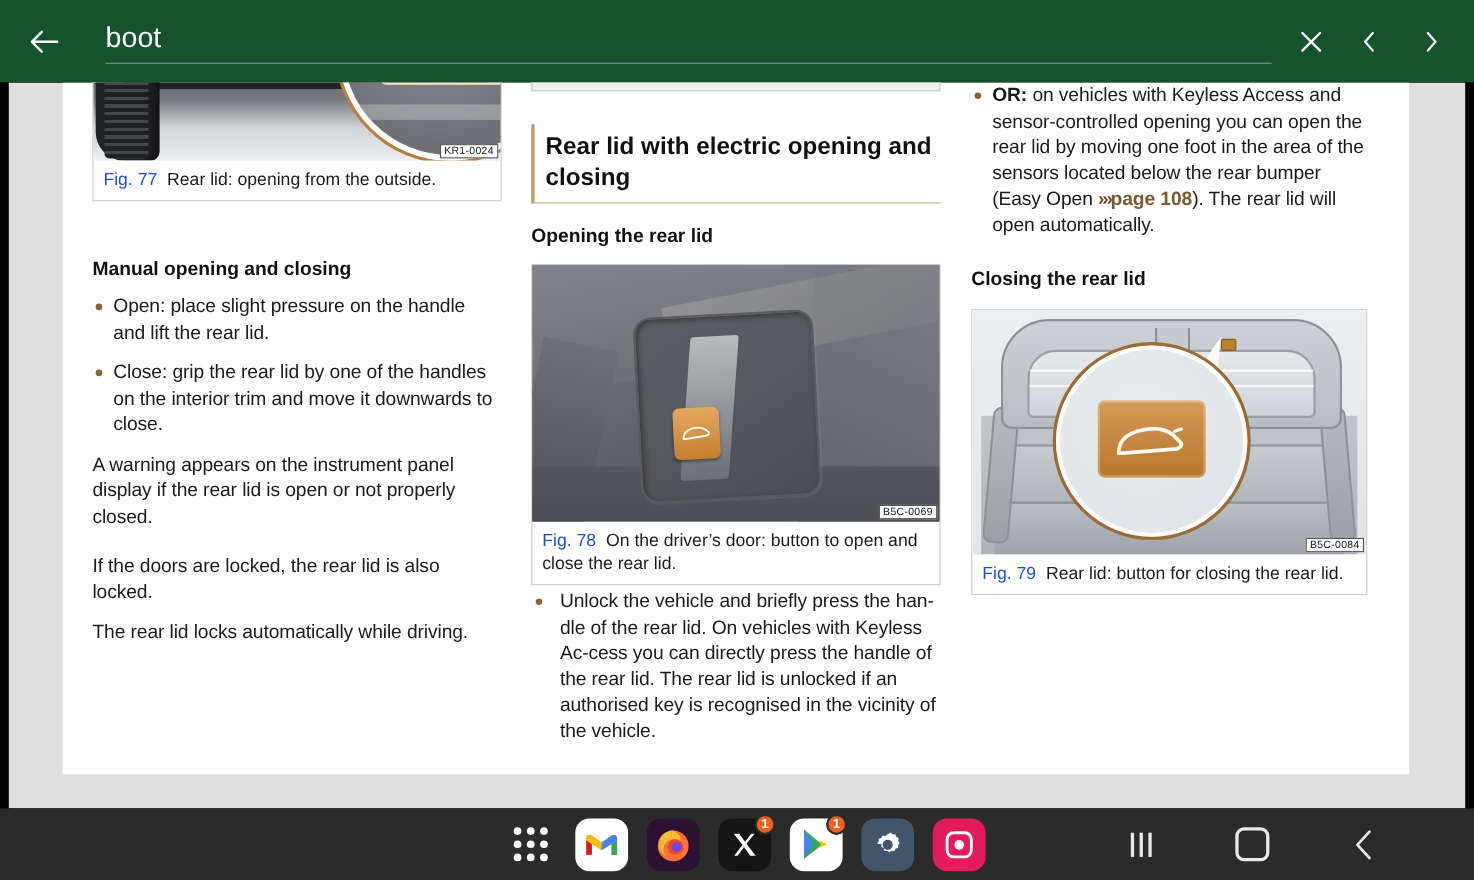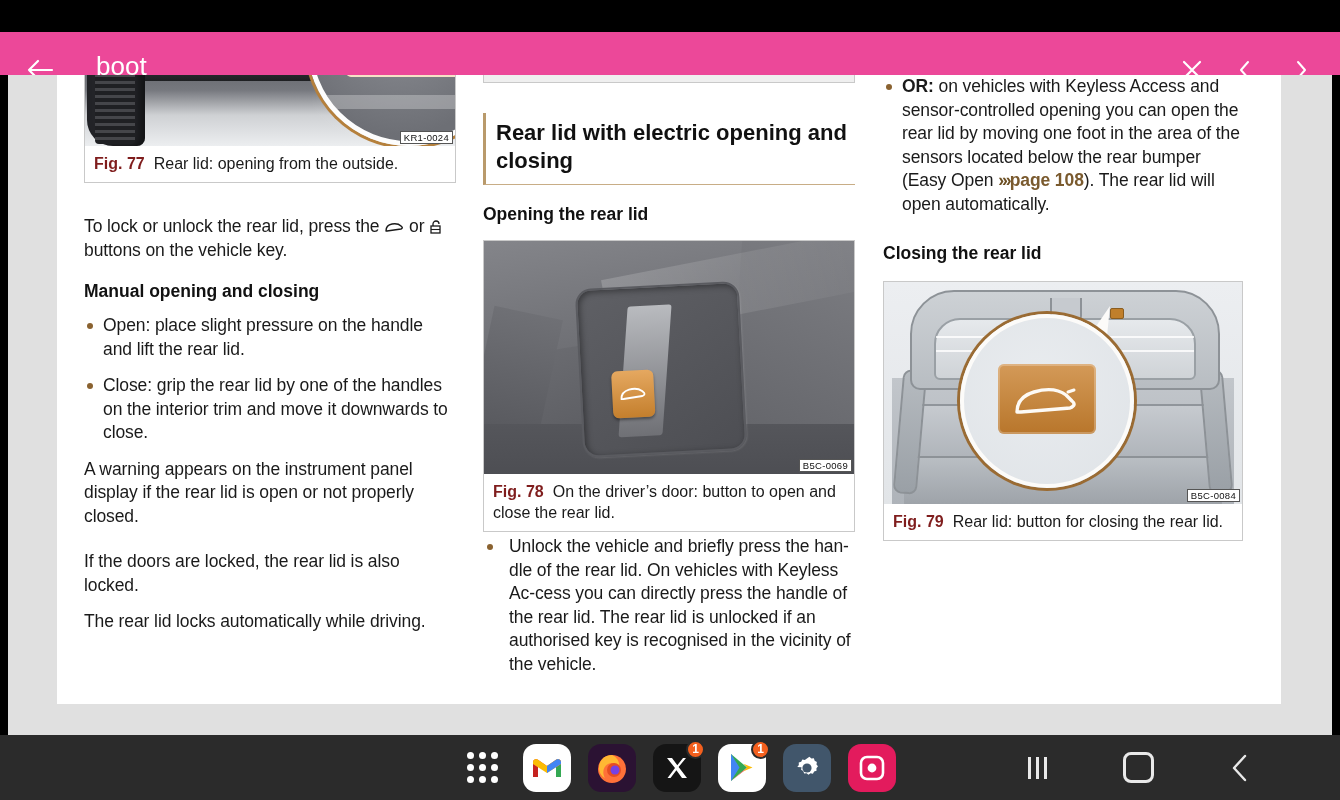--- a/index.html
+++ b/index.html
@@ -7,22 +7,21 @@
     width:1340px;height:800px;overflow:hidden;
     background:#000;
     font-family:"Liberation Sans", sans-serif;
     -webkit-font-smoothing:antialiased;
   }
   .screen{position:relative;width:1340px;height:800px;background:#000;}
 
   
   .topbar{
     position:absolute;left:0;top:0;width:1340px;height:75px;
-    background:#ec4899;
-    margin-top:32px;
+    background:#14532d;
   }
   .back-arrow{
     position:absolute;left:22px;top:20px;width:36px;height:36px;
     cursor:pointer;
   }
   .back-arrow svg{display:block;}
   .search-wrap{
     position:absolute;left:96px;top:14px;width:1060px;height:50px;
   }
   .search-input{
@@ -97,21 +96,21 @@
   .figimg{position:relative;overflow:hidden;background:#6e6e72;}
   .figcode{
     position:absolute;right:2px;bottom:2px;
     background:#fff;border:1px solid #555;color:#111;
     font-size:9.5px;line-height:11px;padding:0 3px;
     font-family:"Liberation Sans",sans-serif;letter-spacing:0.3px;
   }
   .figcap{
     padding:7px 9px 8px 9px;font-size:16px;line-height:21px;color:#1a1a1a;
   }
-  .figcap .fignum{color:#7f1d1d;font-weight:bold;margin-right:9px;}
+  .figcap .fignum{color:#1d4ed8;font-weight:normal;margin-right:9px;}
 
   
   .fig77{position:absolute;left:0;top:-70px;width:370px;}
   .fig77 .figimg{height:140px;
     background:
       radial-gradient(ellipse 150px 70px at 330px 95px, rgba(255,255,255,0.25), rgba(255,255,255,0) 70%),
       linear-gradient(#53545a 0%, #5e6066 38%, #76787e 60%, #cfd1d4 78%, #eceef0 100%);
   }
   .f77-sill{
     position:absolute;left:28px;top:62px;width:330px;height:13px;
@@ -317,27 +316,20 @@
             <div class="f77-band"></div>
           </div>
           <div class="figcode">KR1-0024</div>
         </div>
         <div class="figcap">
           <span class="fignum">Fig. 77</span><span>Rear lid: opening from the outside.</span>
         </div>
       </div>
 
       <div style="position:absolute;left:0;top:140px;width:370px;">
-        <p class="body"><span>To lock or unlock the rear lid, press the </span><span><svg width="20" height="14" viewBox="0 0 20 14" style="vertical-align:-2px">
-                <path d="M2 11 Q2 5 8 4 Q14 3 17 6 L18 7 Q19 8 17 9 L3 11 Z" fill="none" stroke="#1a1a1a" stroke-width="1.4" stroke-linejoin="round"></path>
-              </svg></span><span> or </span><span><svg width="14" height="16" viewBox="0 0 14 16" style="vertical-align:-3px">
-                <path d="M4 7 V5 a3 3 0 0 1 6 0" fill="none" stroke="#1a1a1a" stroke-width="1.3"></path>
-                <rect x="2" y="7" width="9" height="7" fill="none" stroke="#1a1a1a" stroke-width="1.3"></rect>
-                <path d="M2 10.5 H11" stroke="#1a1a1a" stroke-width="1.1"></path>
-              </svg></span><span> buttons on the vehicle key.</span></p>
 
         <div class="h3">Manual opening and closing</div>
 
         <div class="bullet"><span class="em">Open:</span><span> place slight pressure on the handle and lift the rear lid.</span></div>
 
         <div class="bullet"><span class="em">Close</span><span>: grip the rear lid by one of the handles on the interior trim and move it downwards to close.</span></div>
 
         <p class="body">A warning appears on the instrument panel display if the rear lid is open or not properly closed.</p>
         <p class="body" style="margin-top:22px">If the doors are locked, the rear lid is also locked.</p>
         <p class="body">The rear lid locks automatically while driving.</p>

